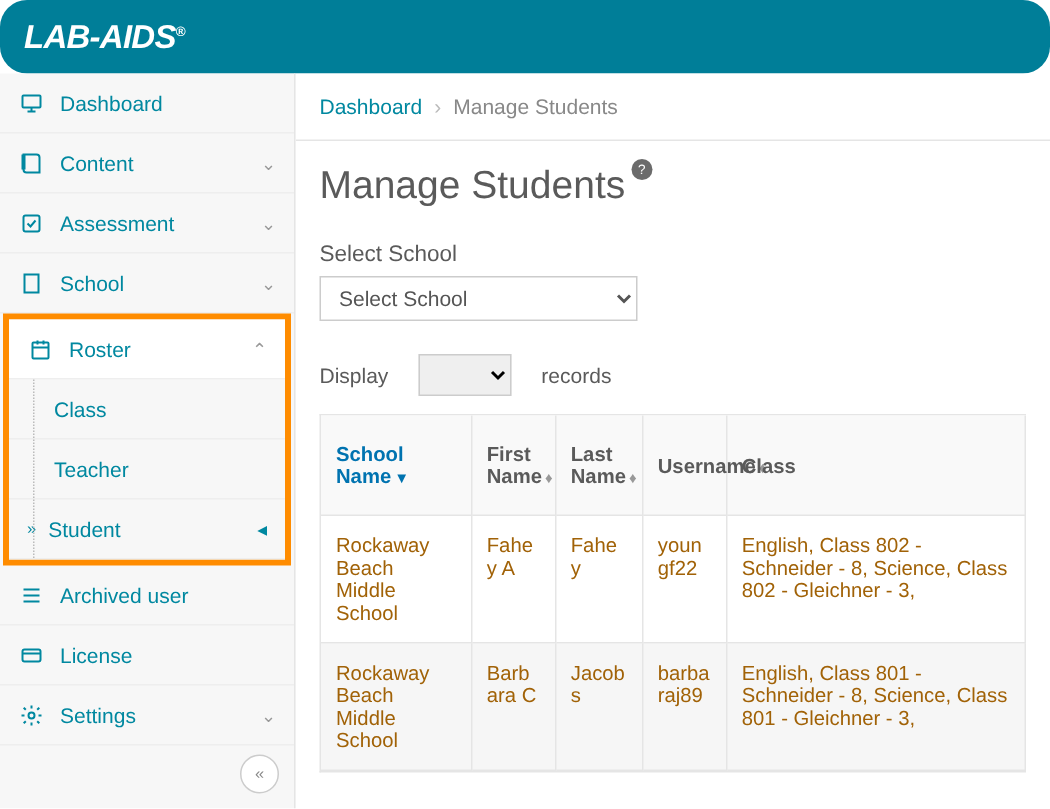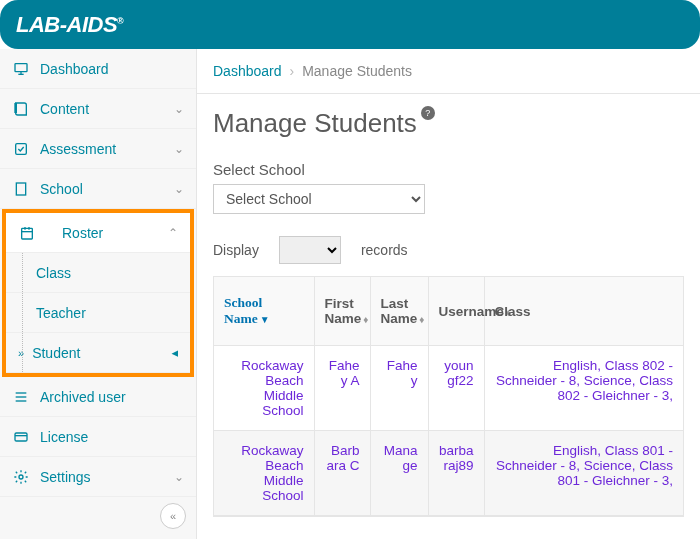--- a/index.html
+++ b/index.html
@@ -33,23 +33,23 @@
 .section-label { margin-top: 22px; font-size: 15px; color: #5a5a5a; }
 .select-school { margin-top: 6px; width: 212px; height: 30px; border: 1px solid #ccc; background: #fff; font-size: 14px; color: #555; padding: 0 8px; }
 .display-row { margin-top: 22px; display: flex; align-items: center; gap: 20px; font-size: 14px; color: #5a5a5a; }
 .display-row select { width: 62px; height: 28px; border: 1px solid #ccc; padding: 0 20px; }
 .table-wrap { margin-top: 12px; border: 1px solid #e5e5e5; border-right: none; }
 table { border-collapse: collapse; width: 100%; table-layout: fixed; }
 th { background: #f9f9f9; border: 1px solid #e5e5e5; border-top: none; border-left: none; padding: 18px 10px; text-align: left; font-weight: 700; color: #5a5a5a; font-size: 13.5px; vertical-align: middle; }
 th.sorted { color: #0073b0; }
 th .sort-icon { font-size: 10px; color: #999; margin-left: 2px; }
 th.sorted .sort-icon { color: #0073b0; }
-td { border: 1px solid #e5e5e5; border-left: none; padding: 12px 10px; font-size: 13.5px; color: #6d28d9; vertical-align: top; word-break: break-word; text-align: right; }
+td { border: 1px solid #e5e5e5; border-left: none; padding: 12px 10px; font-size: 13.5px; color: #a16207; vertical-align: top; word-break: break-word; }
 tbody tr:nth-child(even) td { background: #f6f6f6; }
-.col-school { width: 100px; font-family: Liberation Serif, serif; }
+.col-school { width: 100px; }
 .col-first { width: 56px; }
 .col-last { width: 58px; }
 .col-user { width: 56px; }
 .col-class { }
 svg { width: 16px; height: 16px; }
 </style>
 </head>
 <body>
 
 <div class="topbar">
@@ -102,21 +102,21 @@
             <line x1="15" y1="11" x2="15" y2="11"></line>
             <line x1="9" y1="15" x2="9" y2="15"></line>
             <line x1="15" y1="15" x2="15" y2="15"></line>
           </svg>
         </span>
       <span class="label">School</span>
       <span class="chev">⌄</span>
     </div>
 
     <div class="highlight-box">
-      <div class="nav-item" style="background:#fff;gap:16px;">
+      <div class="nav-item" style="background:#fff;">
         <span class="icon">
             <svg viewBox="0 0 24 24" fill="none" stroke="#0088a0" stroke-width="2">
               <rect x="4" y="5" width="16" height="16" rx="1"></rect>
               <line x1="4" y1="10" x2="20" y2="10"></line>
               <line x1="9" y1="3" x2="9" y2="7"></line>
               <line x1="15" y1="3" x2="15" y2="7"></line>
             </svg>
           </span>
         <span class="label">Roster</span>
         <span class="chev">⌃</span>
@@ -210,21 +210,21 @@
             <tr>
               <td>Rockaway Beach Middle School</td>
               <td>Fahey A</td>
               <td>Fahey</td>
               <td>youngf22</td>
               <td>English, Class 802 - Schneider - 8, Science, Class 802 - Gleichner - 3,</td>
             </tr>
             <tr>
               <td>Rockaway Beach Middle School</td>
               <td>Barbara C</td>
-              <td>Manage</td>
+              <td>Jacobs</td>
               <td>barbaraj89</td>
               <td>English, Class 801 - Schneider - 8, Science, Class 801 - Gleichner - 3,</td>
             </tr>
           </tbody>
         </table>
       </div>
     </div>
   </div>
 </div>
 

